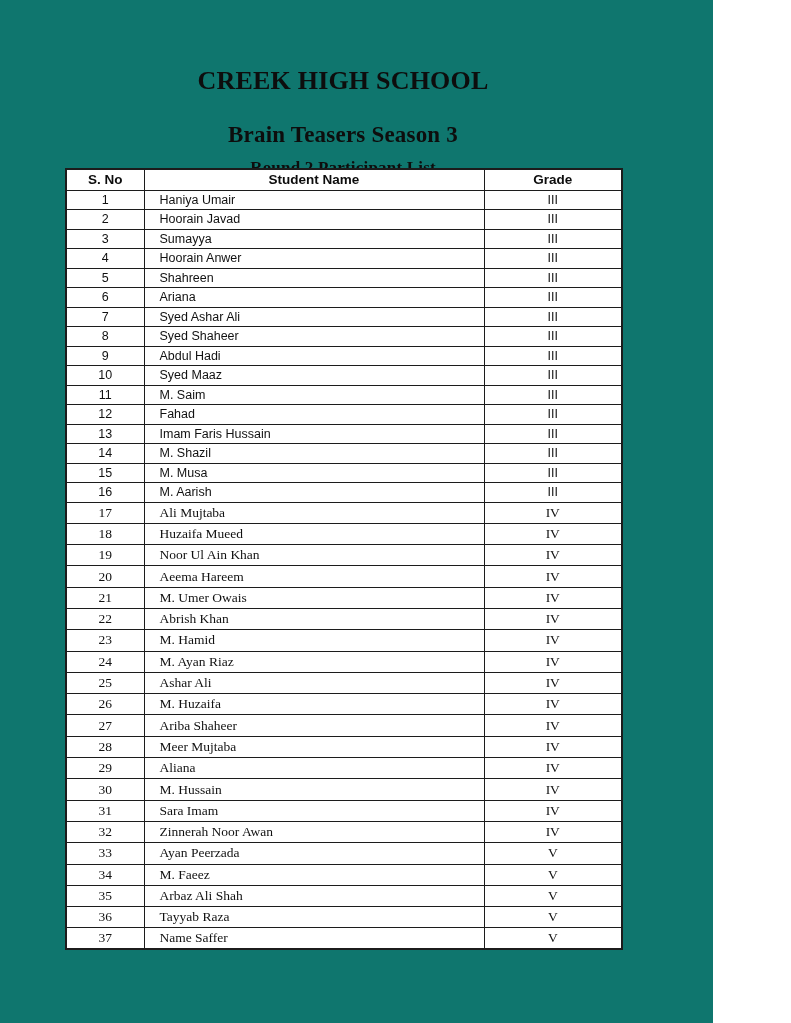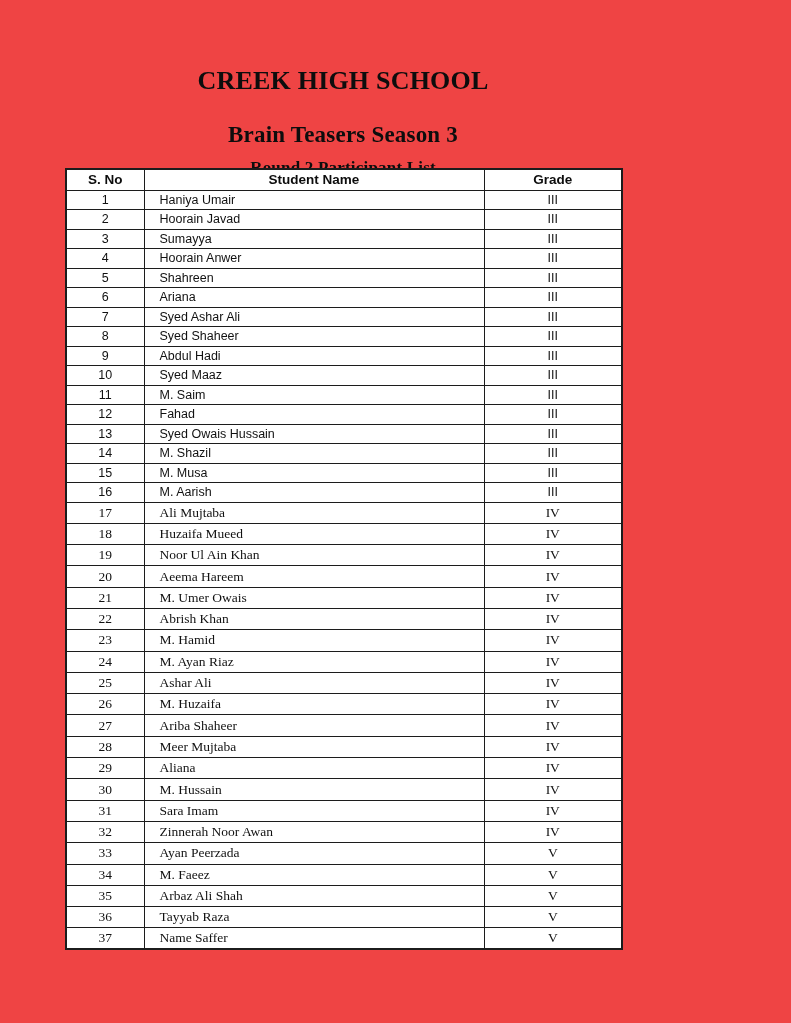--- a/index.html
+++ b/index.html
@@ -8,23 +8,23 @@
     background: #ffffff;
   }
   body {
     width: 791px;
     height: 1023px;
     font-family: "Liberation Sans", sans-serif;
     color: #111111;
   }
   .page {
     position: relative;
-    width: 791px;
+    width: 713px;
     height: 1023px;
-    background: #ef4444;
+    background: #0f766e;
     overflow: hidden;
   }
   .titles {
     position: absolute;
     left: 65px;
     top: 64px;
     width: 556px;
     text-align: center;
     font-family: "Liberation Serif", serif;
     font-weight: 700;
@@ -153,21 +153,21 @@
           <td class="name-cell">M. Saim</td>
           <td class="grade-cell">III</td>
         </tr>
         <tr class="small">
           <td class="no-cell">12</td>
           <td class="name-cell">Fahad</td>
           <td class="grade-cell">III</td>
         </tr>
         <tr class="small">
           <td class="no-cell">13</td>
-          <td class="name-cell">Syed Owais Hussain</td>
+          <td class="name-cell">Imam Faris Hussain</td>
           <td class="grade-cell">III</td>
         </tr>
         <tr class="small">
           <td class="no-cell">14</td>
           <td class="name-cell">M. Shazil</td>
           <td class="grade-cell">III</td>
         </tr>
         <tr class="small">
           <td class="no-cell">15</td>
           <td class="name-cell">M. Musa</td>

